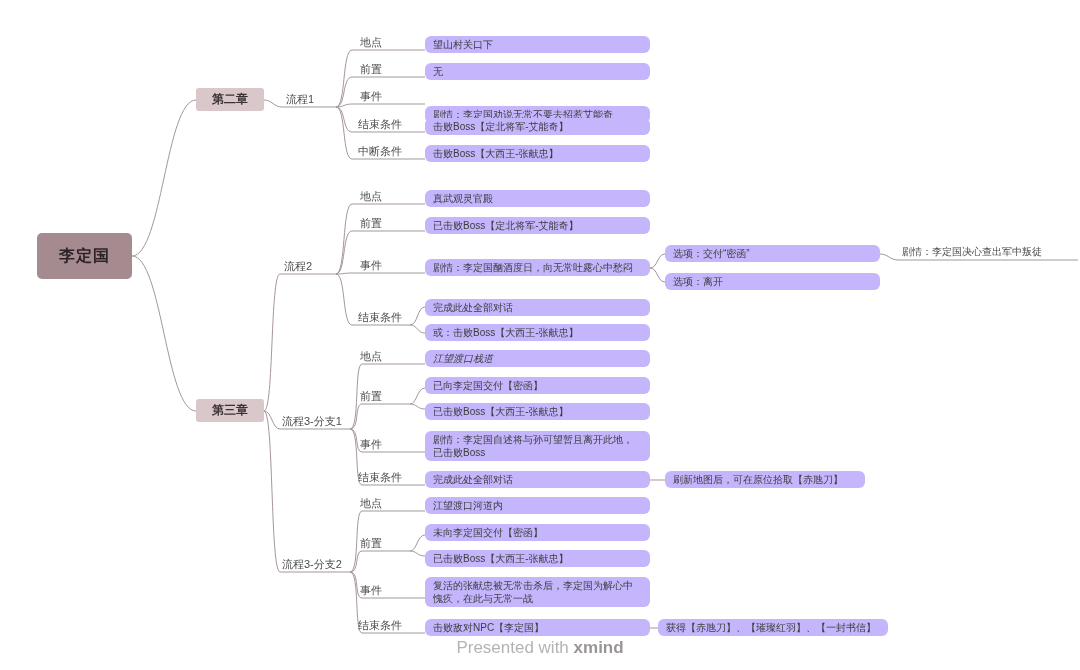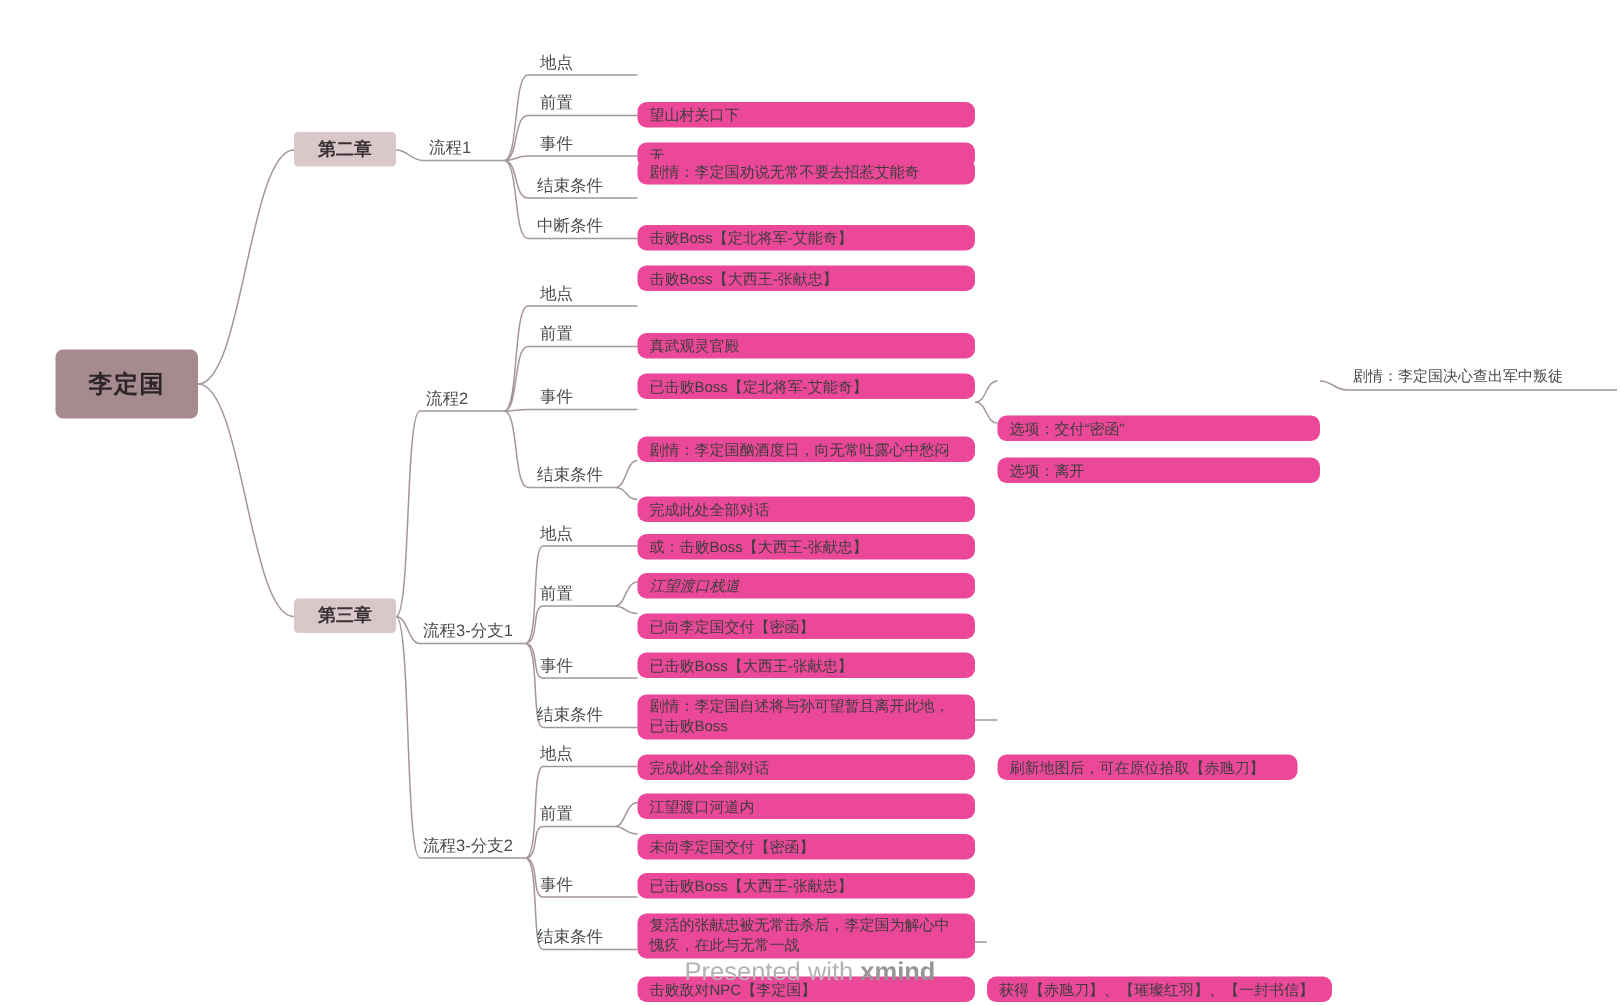--- a/index.html
+++ b/index.html
@@ -16,23 +16,23 @@
   .chapter-node{
     position:absolute;width:68px;height:23px;background:#d9c7ca;border-radius:3px;
     display:flex;align-items:center;justify-content:center;
     font-size:12px;font-weight:bold;color:#3a3134;
   }
   .branch-label{
     position:absolute;height:16px;line-height:16px;font-size:11px;color:#4b4b4b;white-space:nowrap;
   }
   .branch-label.small{font-size:10px;font-family:Liberation Serif, serif;}
   .topic-box{
-    position:absolute;left:425px;width:225px;height:17px;background:#ec4899;border-radius:6px;
+    position:absolute;left:425px;width:225px;height:17px;background:#c4b5fd;border-radius:6px;
     display:flex;align-items:center;box-sizing:border-box;padding:0 8px;
-    font-size:10px;color:#3d3d3d;white-space:nowrap;overflow:hidden;margin-top:32px;
+    font-size:10px;color:#3d3d3d;white-space:nowrap;overflow:hidden;
   }
   .topic-box.two-line{
     height:30px;white-space:normal;line-height:13px;padding:2px 8px;display:block;overflow:hidden;
   }
   .topic-box.option{left:665px;width:215px;}
   .watermark{
     position:absolute;left:0;top:638px;width:1080px;text-align:center;
     font-size:17px;color:#b5b2b2;
   }
   .watermark b{color:#999595;}
@@ -92,21 +92,21 @@
   <div class="branch-label" style="left:282px;top:556px;">流程3-分支2</div>
 
   <div class="branch-label" style="left:360px;top:34px;">地点</div>
   <div class="branch-label" style="left:360px;top:61px;">前置</div>
   <div class="branch-label" style="left:360px;top:88px;">事件</div>
   <div class="branch-label" style="left:358px;top:116px;">结束条件</div>
   <div class="branch-label" style="left:358px;top:143px;">中断条件</div>
 
   <div class="topic-box" style="top:36px;">望山村关口下</div>
   <div class="topic-box" style="top:63px;">无</div>
-  <div class="topic-box" style="top:74px;">剧情：李定国劝说无常不要去招惹艾能奇</div>
+  <div class="topic-box" style="top:106px;">剧情：李定国劝说无常不要去招惹艾能奇</div>
   <div class="topic-box" style="top:118px;">击败Boss【定北将军-艾能奇】</div>
   <div class="topic-box" style="top:145px;">击败Boss【大西王-张献忠】</div>
 
   <div class="branch-label" style="left:360px;top:188px;">地点</div>
   <div class="branch-label" style="left:360px;top:215px;">前置</div>
   <div class="branch-label" style="left:360px;top:257px;">事件</div>
   <div class="branch-label" style="left:358px;top:309px;">结束条件</div>
 
   <div class="topic-box" style="top:190px;text-align:right;">真武观灵官殿</div>
   <div class="topic-box" style="top:217px;">已击败Boss【定北将军-艾能奇】</div>

